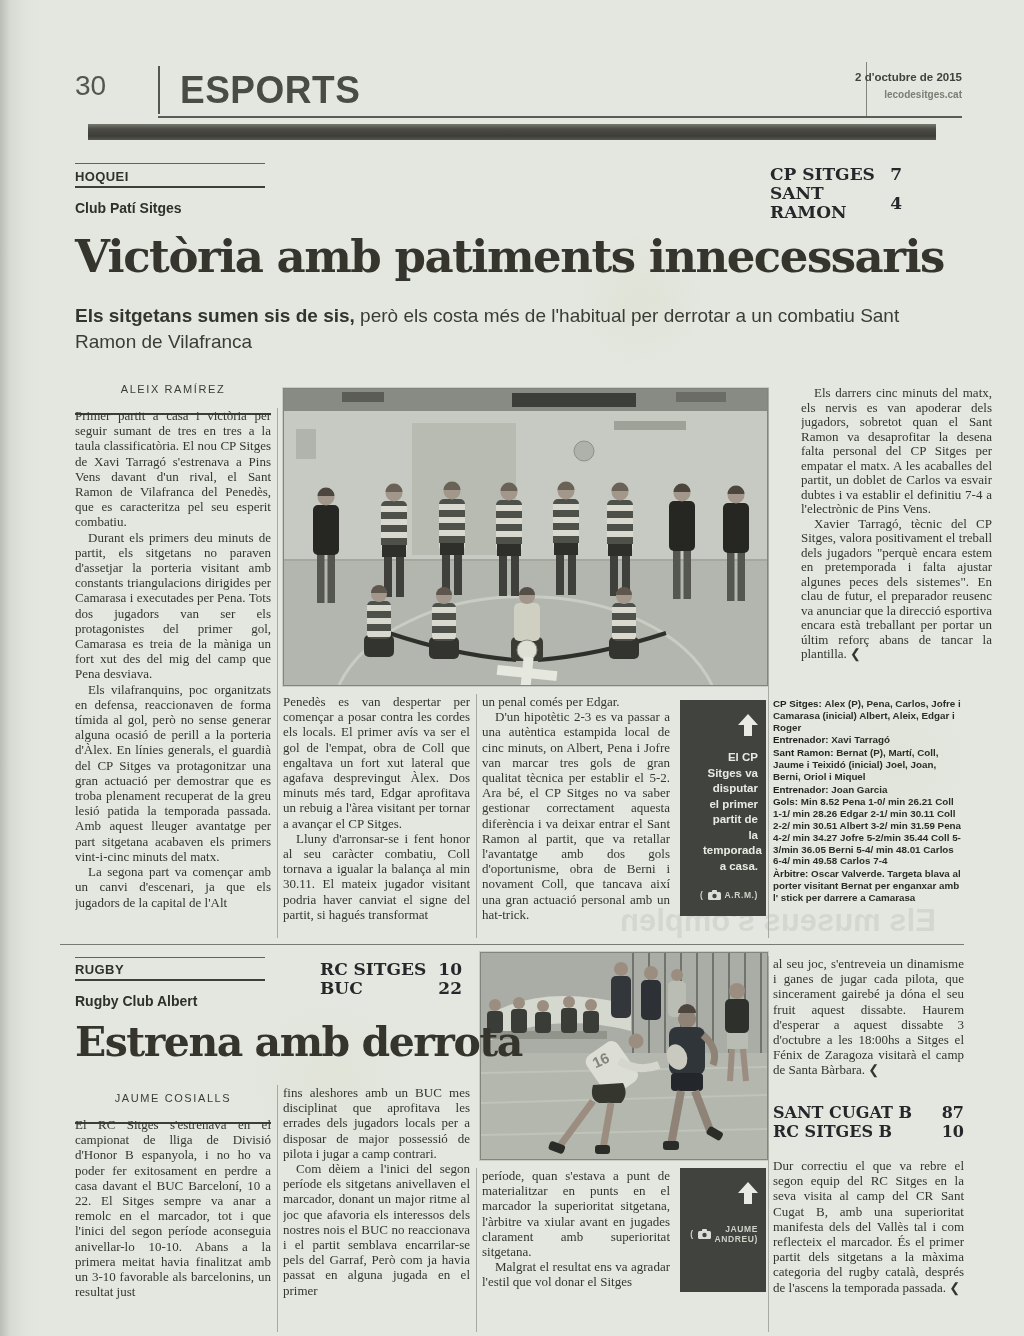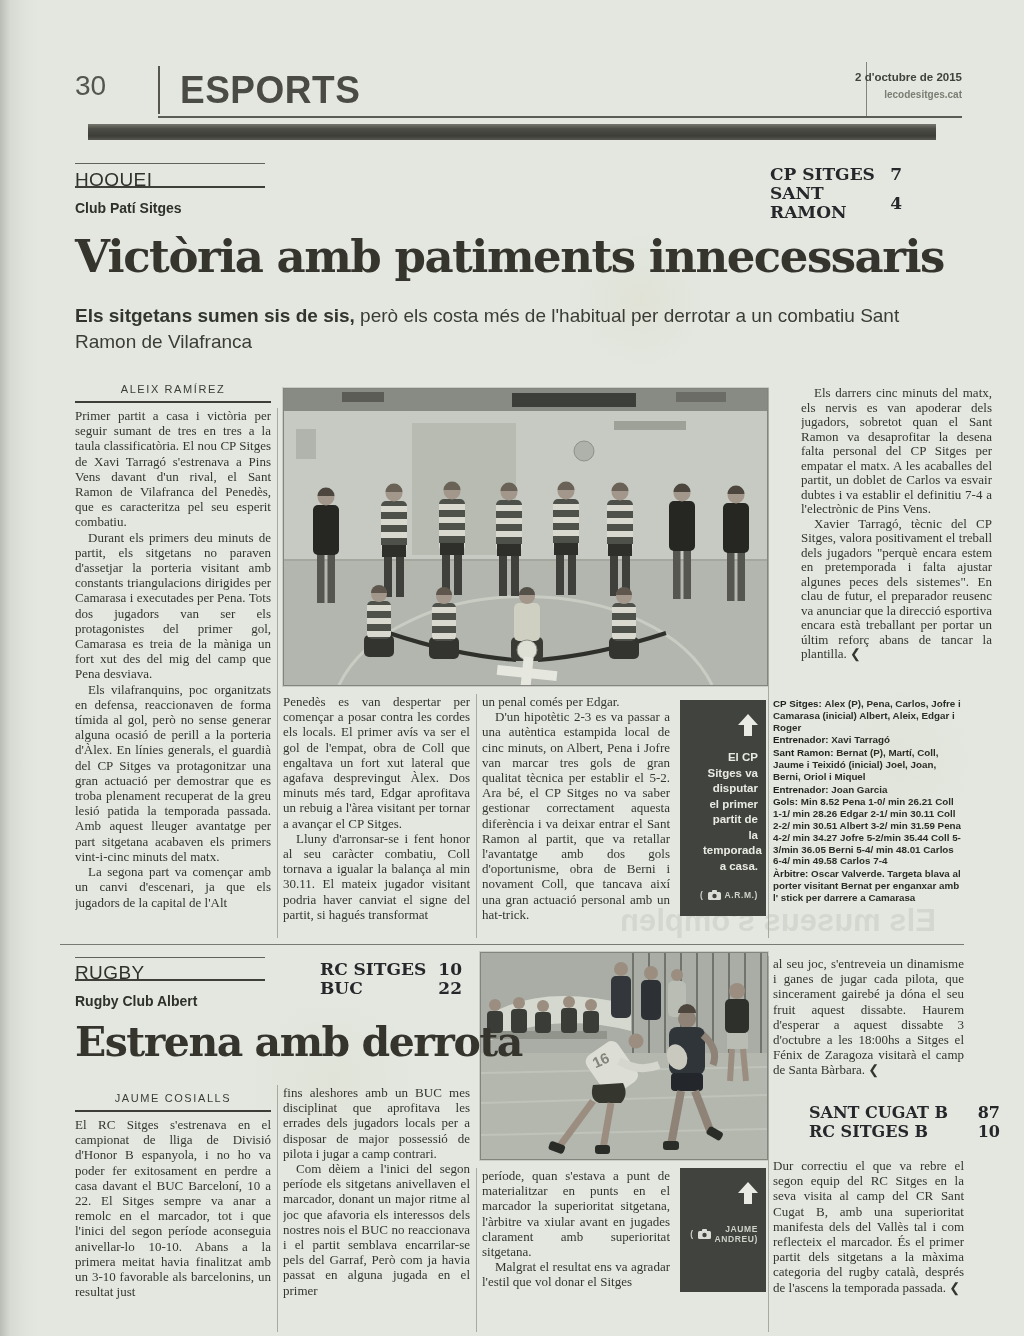--- a/index.html
+++ b/index.html
@@ -16,32 +16,32 @@
   .abs{position:absolute;}
   .rule{background:#5a5c55;}
   .vrule{background:#a6aaa1;width:1px;}
   
   .pagenum{font-family:"Liberation Sans",sans-serif;font-size:28px;color:#54554f;}
   .sectiontitle{font-family:"Liberation Sans",sans-serif;font-weight:bold;font-size:37px;letter-spacing:.5px;color:#4a4b45;transform:scaleY(1.05);transform-origin:left top;}
   .dateline{font-family:"Liberation Sans",sans-serif;font-weight:bold;font-size:11.5px;color:#41423c;text-align:right;}
   .weblink{font-family:"Liberation Sans",sans-serif;font-weight:bold;font-size:10px;color:#7b7d73;text-align:right;}
   .thickbar{background:linear-gradient(180deg,#777970 0%,#4b4d46 30%,#3b3d36 75%,#565850 100%);}
   
-  .kicker{font-family:"Liberation Sans",sans-serif;font-weight:normal;font-size:19px;letter-spacing:.4px;color:#30312b;}
+  .kicker{font-family:"Liberation Sans",sans-serif;font-weight:bold;font-size:13px;letter-spacing:.4px;color:#30312b;}
   .krule-thin{height:1px;background:#61635b;}
   .krule-thick{height:4px;background:#3d3f38;box-shadow:0 -2px 0 #e3e7e0 inset;}
   .clubline{font-family:"Liberation Sans",sans-serif;font-weight:bold;font-size:14px;color:#2f302a;}
   .scorebox{font-family:"DejaVu Serif",serif;font-weight:bold;font-size:17px;color:#26272a;line-height:19px;}
   .scorerow{display:flex;justify-content:space-between;align-items:center;}
-  .scorebox.small{font-size:16px;line-height:19px;margin-left:36px;}
+  .scorebox.small{font-size:16px;line-height:19px;}
   
   .headline{font-family:"DejaVu Serif",serif;font-weight:bold;color:#35342d;letter-spacing:-1.5px;white-space:nowrap;}
   .standfirst{font-family:"Liberation Sans",sans-serif;font-size:19px;line-height:1.38;color:#3b3c36;}
   .standfirst b{color:#33342e;}
-  .byline{font-family:"Liberation Sans",sans-serif;font-size:11px;letter-spacing:1.6px;color:#3b3c36;text-align:center;border-bottom:2px solid #3b3d36;padding-bottom:6px;}
+  .byline{font-family:"Liberation Sans",sans-serif;font-size:11px;letter-spacing:1.6px;color:#3b3c36;text-align:center;border-bottom:2px solid #3b3d36;padding-bottom:18px;}
   
   .bodycol{font-size:13px;line-height:15.2px;text-align:justify;color:#34352e;overflow:hidden;}
   .bodycol p{margin:0;}
   .bodycol p + p{text-indent:13px;}
   .bodycol.indent-all p{text-indent:13px;}
   .tight{line-height:14.5px;}
   
   .photo{border:1px solid #82857d;box-shadow:0 0 0 1px rgba(120,124,116,.25);}
   .photo svg{display:block;}
   

